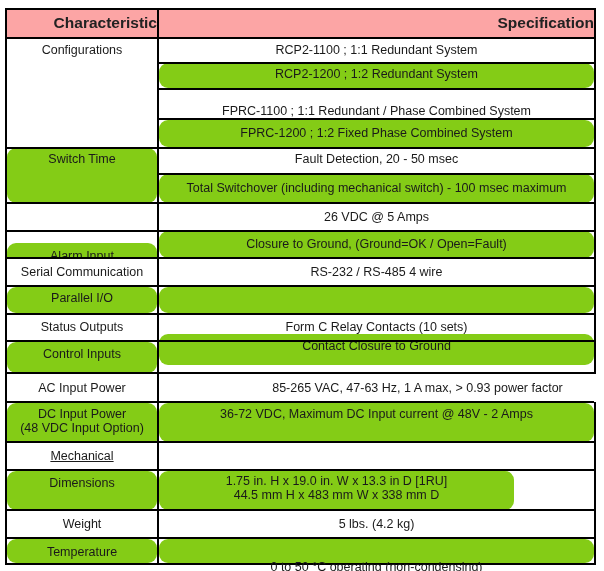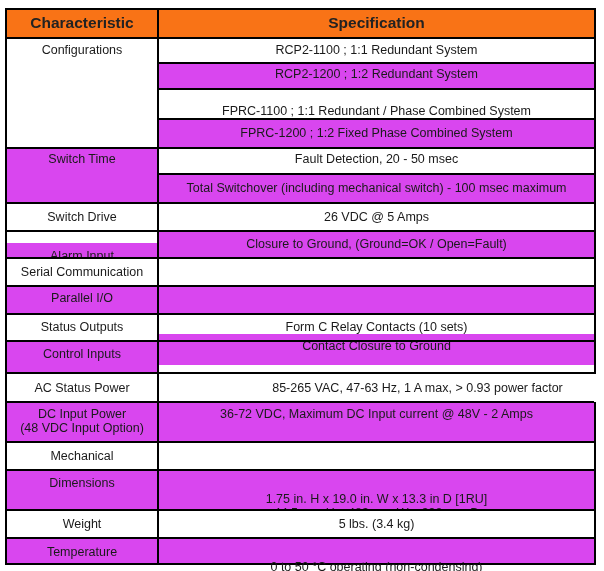--- a/index.html
+++ b/index.html
@@ -3,22 +3,22 @@
 <meta charset="utf-8">
 <style>
   html, body { margin: 0; padding: 0; background: #ffffff; }
   body { width: 604px; height: 571px; position: relative; overflow: hidden;
          font-family: "Liberation Sans", sans-serif; color: #1a1a1a; }
   .tbl { position: absolute; left: 5px; top: 8px; width: 591px; height: 557px;
          box-sizing: border-box; border: 2px solid #000; }
   .cell { position: absolute; box-sizing: border-box; text-align: center;
           font-size: 12.5px; line-height: 14px; padding-top: 4px; }
   .hdr { font-weight: bold; font-size: 15.5px; padding-top: 6px; color: #222; }
-  .blue { background: #f97316; }
-  .grey { background: #d946ef; }
+  .blue { background: #fca5a5; text-align: right; }
+  .grey { background: #84cc16; border-radius: 9px; }
   .white { background: #ffffff; }
   .hline { position: absolute; height: 2px; background: #000; }
   .vline { position: absolute; width: 2px; background: #000; }
 </style>
 </head>
 <body>
 
 <div class="tbl">
 
   <div class="cell hdr blue" style="left:0; top:0; width:150px; height:27px;">Characteristic</div>
@@ -27,57 +27,57 @@
   <div class="cell white" style="left:0; top:29px; width:150px; height:108px;">Configurations</div>
   <div class="cell white" style="left:152px; top:29px; width:435px; height:23px;">RCP2-1100 ; 1:1 Redundant System</div>
   <div class="cell grey" style="left:152px; top:53px; width:435px; height:25px;">RCP2-1200 ; 1:2 Redundant System</div>
   <div class="cell white" style="left:152px; top:90px; width:435px; height:45px;">FPRC-1100 ; 1:1 Redundant / Phase Combined System</div>
   <div class="cell grey" style="left:152px; top:110px; width:435px; height:27px; padding-top:6px;">FPRC-1200 ; 1:2 Fixed Phase Combined System</div>
 
   <div class="cell grey" style="left:0; top:138px; width:150px; height:55px;">Switch Time</div>
   <div class="cell white" style="left:152px; top:138px; width:435px; height:25px;">Fault Detection, 20 - 50 msec</div>
   <div class="cell grey" style="left:152px; top:164px; width:435px; height:29px; padding-top:7px;">Total Switchover (including mechanical switch) - 100 msec maximum</div>
 
-  <div class="cell white" style="left:0; top:194px; width:150px; height:26px; padding-top:6px;">Switch Drive</div>
   <div class="cell white" style="left:152px; top:194px; width:435px; height:26px; padding-top:6px;">26 VDC @ 5 Amps</div>
 
   <div class="cell grey" style="left:0; top:221px; width:150px; height:27px; padding-top:6px;margin-top:12px;">Alarm Input</div>
   <div class="cell grey" style="left:152px; top:221px; width:435px; height:27px; padding-top:6px;">Closure to Ground, (Ground=OK / Open=Fault)</div>
 
   <div class="cell white" style="left:0; top:249px; width:150px; height:27px; padding-top:6px;">Serial Communication</div>
+  <div class="cell white" style="left:152px; top:249px; width:435px; height:27px; padding-top:6px;">RS-232 / RS-485 4 wire</div>
 
   <div class="cell grey" style="left:0; top:277px; width:150px; height:26px;">Parallel I/O</div>
   <div class="cell grey" style="left:152px; top:277px; width:435px; height:26px;"></div>
 
   <div class="cell white" style="left:0; top:304px; width:150px; height:27px; padding-top:6px;">Status Outputs</div>
   <div class="cell white" style="left:152px; top:304px; width:435px; height:27px; padding-top:6px;">Form C Relay Contacts  (10 sets)</div>
 
   <div class="cell grey" style="left:0; top:332px; width:150px; height:31px; padding-top:5px;">Control Inputs</div>
   <div class="cell grey" style="left:152px; top:324px; width:435px; height:31px; padding-top:5px;">Contact Closure to Ground</div>
 
-  <div class="cell white" style="left:0; top:364px; width:150px; height:28px; padding-top:7px;">AC Status Power</div>
+  <div class="cell white" style="left:0; top:364px; width:150px; height:28px; padding-top:7px;">AC Input Power</div>
   <div class="cell white" style="left:152px; top:364px; width:517px; height:28px; padding-top:7px;">85-265 VAC, 47-63 Hz, 1 A max, &gt; 0.93 power factor</div>
 
   <div class="cell grey" style="left:0; top:393px; width:150px; height:46px; padding-top:4px; line-height:14px;">
     <div>DC Input Power</div>
     <div>(48 VDC Input Option)</div>
   </div>
   <div class="cell grey" style="left:152px; top:393px; width:435px; height:39px; padding-top:4px;">36-72 VDC, Maximum DC Input current @ 48V - 2 Amps</div>
 
-  <div class="cell white" style="left:0; top:433px; width:150px; height:27px; padding-top:6px;">Mechanical</div>
+  <div class="cell white" style="left:0; top:433px; width:150px; height:27px; padding-top:6px;text-decoration:underline;">Mechanical</div>
   <div class="cell white" style="left:152px; top:433px; width:435px; height:27px;"></div>
 
   <div class="cell grey" style="left:0; top:461px; width:150px; height:39px; padding-top:5px;">Dimensions</div>
-  <div class="cell grey" style="left:152px; top:461px; width:435px; height:39px; padding-top:21px;">
+  <div class="cell grey" style="left:152px; top:461px; width:355px; height:39px; padding-top:3px;">
     <div>1.75 in. H x 19.0 in. W x 13.3 in D  [1RU]</div>
     <div>44.5 mm H x 483 mm W x 338 mm D</div>
   </div>
 
   <div class="cell white" style="left:0; top:501px; width:150px; height:27px; padding-top:6px;border-radius:12px;">Weight</div>
-  <div class="cell white" style="left:152px; top:501px; width:435px; height:27px; padding-top:6px;">5 lbs.  (3.4 kg)</div>
+  <div class="cell white" style="left:152px; top:501px; width:435px; height:27px; padding-top:6px;">5 lbs.  (4.2 kg)</div>
 
   <div class="cell grey" style="left:0; top:529px; width:150px; height:24px; padding-top:6px;">Temperature</div>
   <div class="cell grey" style="left:152px; top:529px; width:435px; height:24px; padding-top:21px;">0 to 50 °C operating (non-condensing)</div>
 
   <div class="vline" style="left:150px; top:0; height:553px;"></div>
 
   <div class="hline" style="left:0; width:587px; top:27px;"></div>
   <div class="hline" style="left:152px; width:435px; top:52px;"></div>
   <div class="hline" style="left:152px; width:435px; top:78px;"></div>
   <div class="hline" style="left:152px; width:435px; top:108px;"></div>

